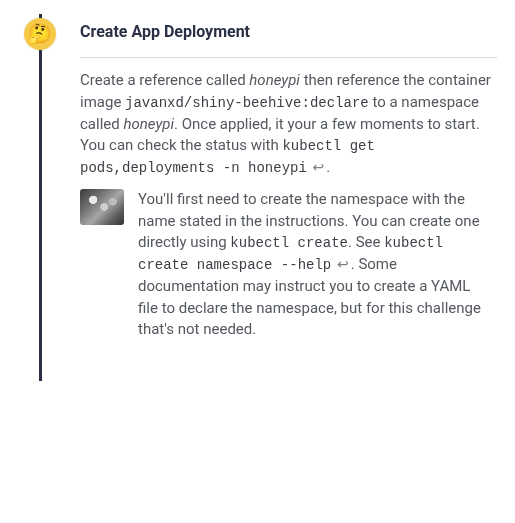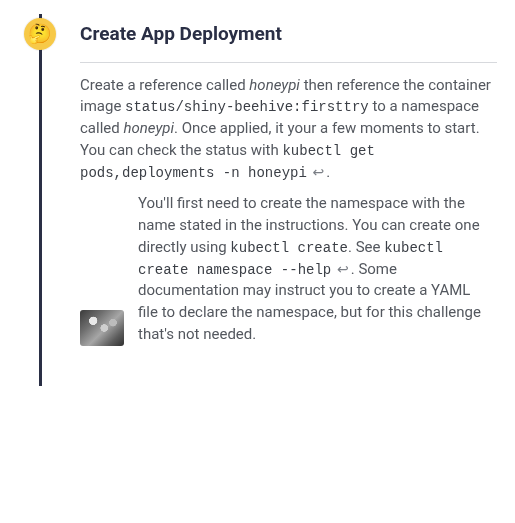--- a/index.html
+++ b/index.html
@@ -41,21 +41,21 @@
     justify-content: center;
     font-size: 19px;
     box-shadow: 0 0 0 1px rgba(0,0,0,0.05);
   }
   .content {
     flex: 1;
     padding-left: 22px;
   }
   h2.title {
     margin: 6px 0 10px 0;
-    font-size: 19px;
+    font-size: 16px;
     font-weight: 700;
     color: #2a2f45;
   }
   p.para {
     margin: 0 0 10px 0;
     color: #54585f;
   }
   code.inline {
     font-family: "SFMono-Regular", Consolas, "Liberation Mono", Menlo, monospace;
     font-size: 14px;
@@ -68,21 +68,21 @@
     padding: 0 2px;
   }
   hr.sep {
     border: none;
     border-top: 1px solid #d7d9dd;
     margin: 14px 0 12px 0;
   }
   em.ital { }
   .hint-box {
     display: flex;
-    align-items: flex-end;
+    align-items: flex-start;
     gap: 14px;
     margin-top: 8px;
     padding-right: 6px;
   }
   .hint-avatar {
     flex: 0 0 44px;
     width: 44px;
     height: 36px;
     border-radius: 3px;
     background:
@@ -112,21 +112,21 @@
 
     <h2 class="title">Create App Deployment</h2>
 
 
     <hr class="sep">
 
     <p class="para">
       <span>Create a reference called </span>
       <em class="ital">honeypi</em>
       <span> then reference the container image </span>
-      <code class="inline">status/shiny-beehive:firsttry</code>
+      <code class="inline">javanxd/shiny-beehive:declare</code>
       <span> to a namespace called </span>
       <em class="ital">honeypi</em><span>. Once applied, it your a few moments to start. You can check the status with </span>
       <code class="inline">kubectl get pods,deployments -n honeypi</code>
       <span class="return-glyph">↩</span><span>.</span>
     </p>
 
     <div class="hint-box">
       <div class="hint-avatar"></div>
       <div class="hint-text">
         <span>You'll first need to create the namespace with the name stated in the instructions. You can create one directly using </span>

